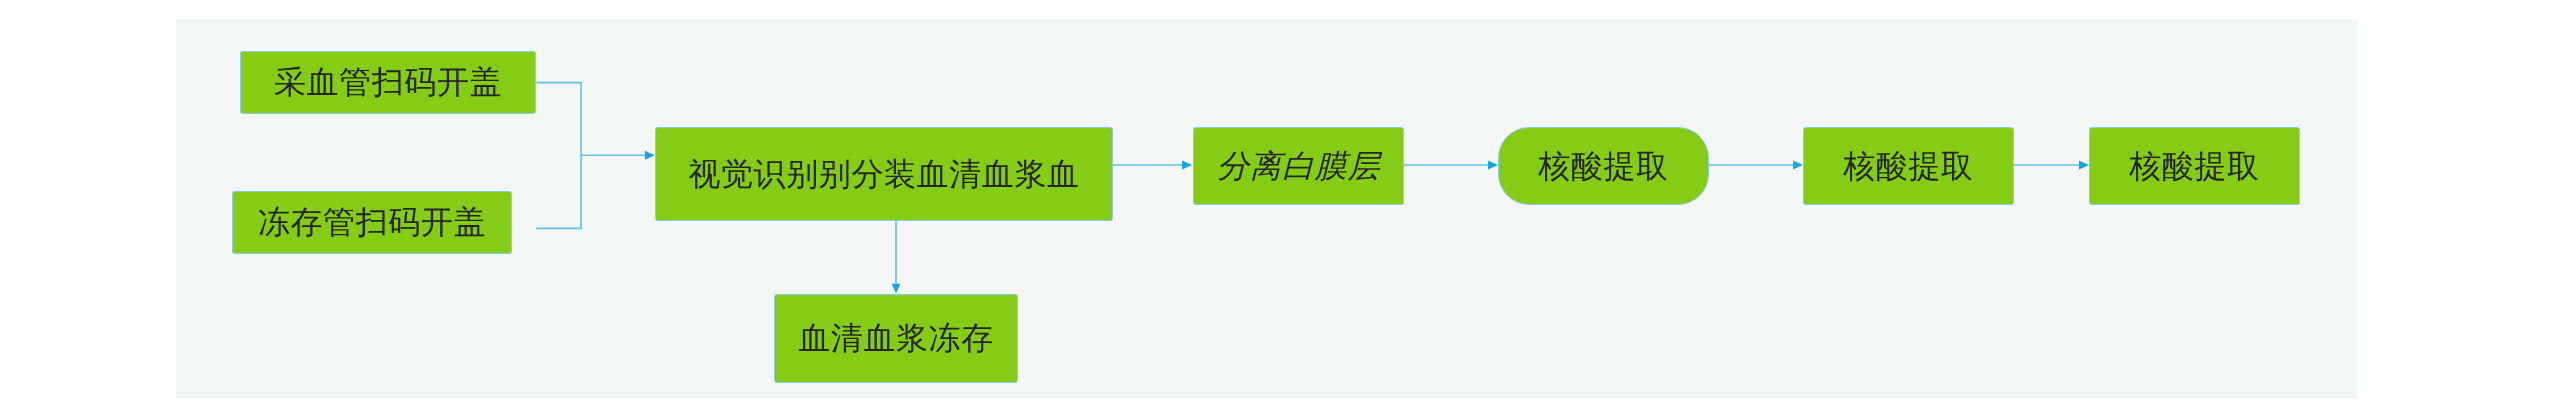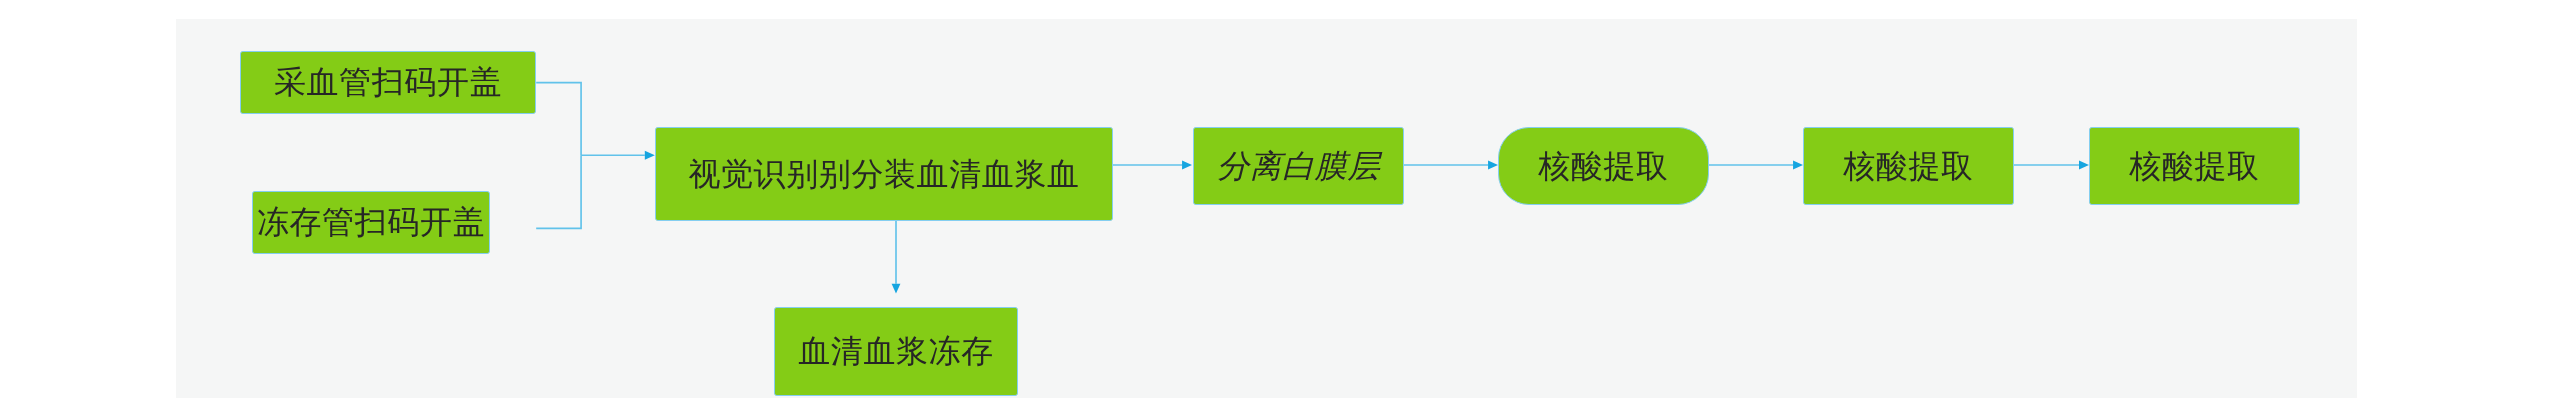--- a/index.html
+++ b/index.html
@@ -36,27 +36,27 @@
     color: #262626;
     font-size: 32px;
     line-height: 1.2;
     letter-spacing: 0.6px;
     white-space: nowrap;
     font-family: "DejaVu Sans", "Liberation Sans", sans-serif;
   }
 
   
   #node-blood-tube-scan   { left: 64px;  top: 32px;  width: 296px; height: 63px; }
-  #node-cryo-tube-scan    { left: 76px;  top: 172px; width: 238px; height: 63px; }
+  #node-cryo-tube-scan    { left: 56px;  top: 172px; width: 280px; height: 63px; }
   #node-vision-aliquot    { left: 479px;  top: 108px; width: 458px; height: 94px; }
   #node-separate-buffy    { left: 1017px; top: 108px; width: 211px; height: 78px; font-style: italic; }
   #node-nucleic-extract   { left: 1322px; top: 108px; width: 211px; height: 78px; border-radius: 31px; }
   #node-nucleic-quantify  { left: 1627px; top: 108px; width: 211px; height: 78px; }
   #node-nucleic-freeze    { left: 1913px; top: 108px; width: 211px; height: 78px; }
-  #node-serum-plasma-freeze { left: 598px; top: 275px; width: 244px; height: 89px; margin-top: 13px; }
+  #node-serum-plasma-freeze { left: 598px; top: 275px; width: 244px; height: 89px; }
 
   
   .conn {
     position: absolute;
     pointer-events: none;
   }
   .conn svg { display: block; overflow: visible; }
 
   #conn-merge-left   { left: 360px;  top: 32px;  width: 119px;  height: 209px; }
   #conn-vision-sep   { left: 936px; top: 136px; width: 80px;  height: 20px; }

